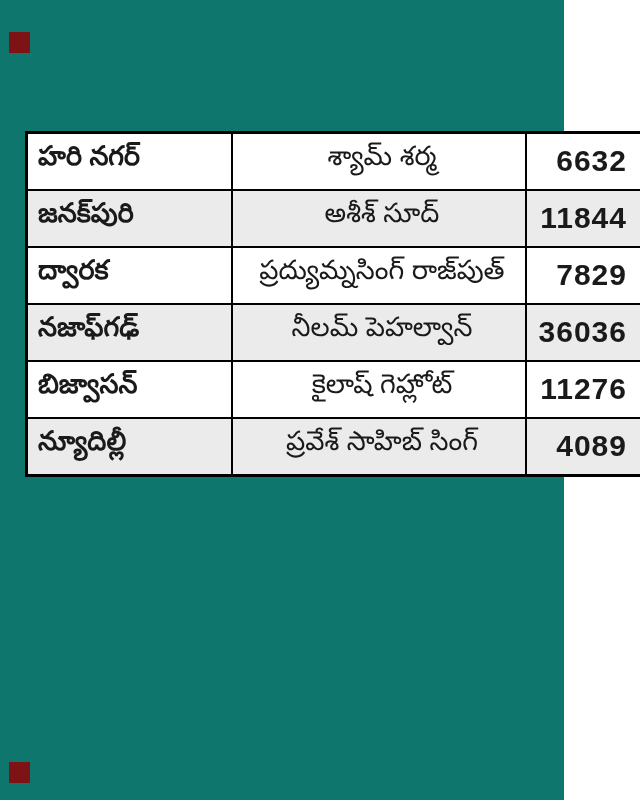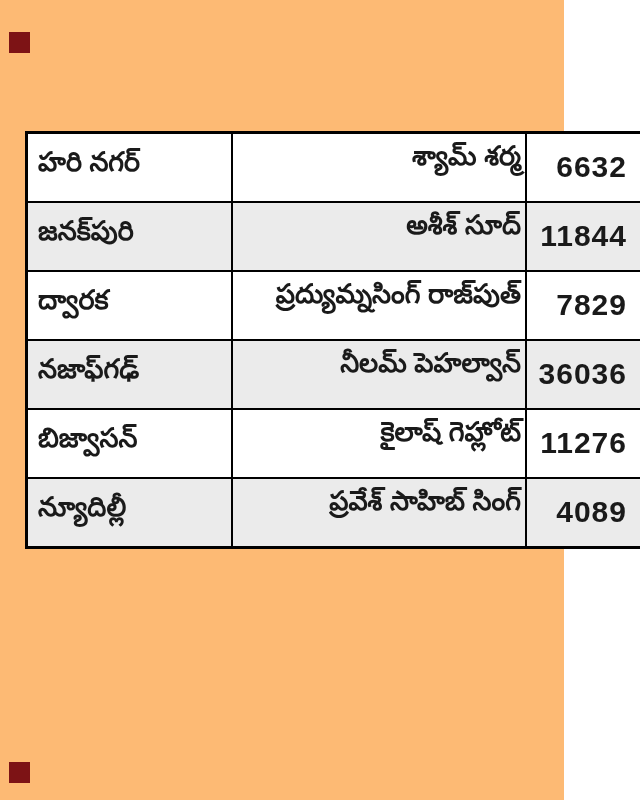--- a/index.html
+++ b/index.html
@@ -8,21 +8,21 @@
     background: #ffffff;
     width: 640px;
     height: 800px;
     font-family: "Liberation Sans", sans-serif;
     overflow: hidden;
   }
   .canvas {
     position: relative;
     width: 564px;
     height: 800px;
-    background: #fdba74;
+    background: #0f766e;
   }
   .marker {
     position: absolute;
     width: 21px;
     height: 21px;
     background: #7d1315;
   }
   .marker-top { left: 9px; top: 32px; }
   .marker-bottom { left: 9px; top: 762px; }
 
@@ -40,21 +40,21 @@
     height: 51px;
     vertical-align: middle;
     color: #1a1a1a;
     overflow: hidden;
     white-space: nowrap;
   }
   table.results tr:nth-child(even) td { background: #ebebeb; }
   table.results tr:nth-child(odd) td { background: #ffffff; }
 
   td.c1 { width: 189px; padding: 0 4px 4px 10px; font-size: 27px; font-weight: 600; text-align: left; }
-  td.c2 { width: 278px; padding: 0 4px 16px 10px; font-size: 27px; font-weight: 700; text-align: right; }
+  td.c2 { width: 278px; padding: 0 4px 4px 10px; font-size: 27px; font-weight: 400; text-align: center; }
   td.c3 { width: 98px;  padding: 0 22px 2px 2px;  font-size: 30px; font-weight: 600; text-align: right; letter-spacing: 1px; font-variant-numeric: tabular-nums; }
 </style>
 </head>
 <body>
 
 <div class="canvas">
 
   <div class="marker marker-top"></div>
 
   <table class="results">

